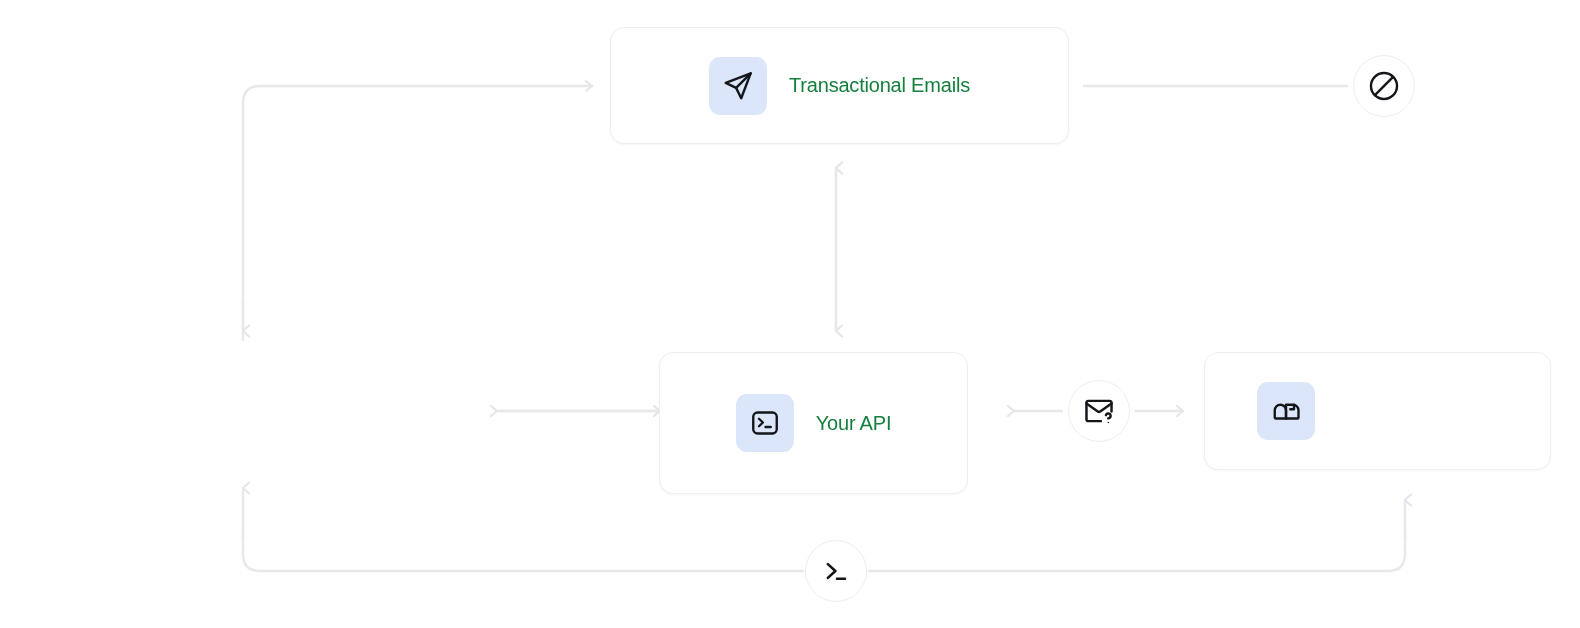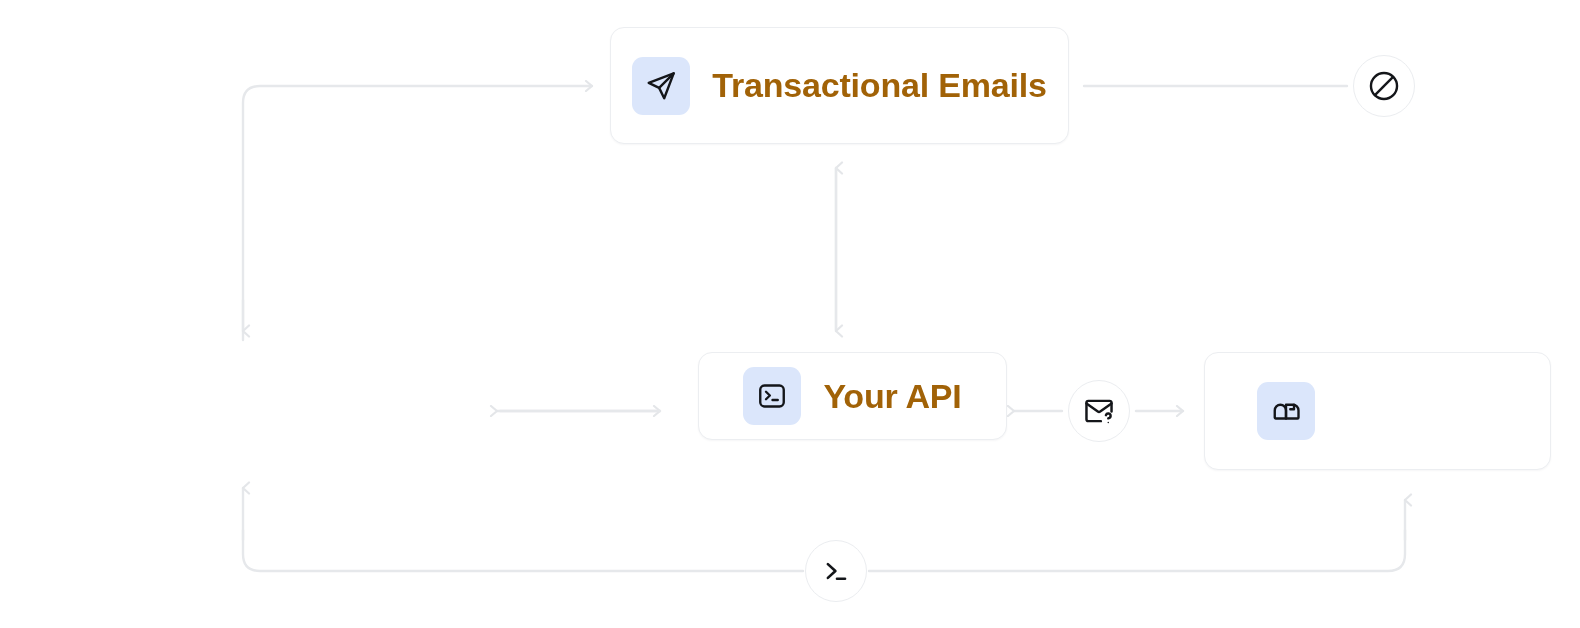--- a/index.html
+++ b/index.html
@@ -43,23 +43,23 @@
     width:58px;height:58px;
     border-radius:11px;
     background:#dbe6fb;
     display:flex;
     align-items:center;
     justify-content:center;
     flex:0 0 auto;
   }
   .icon-tile svg{display:block;}
   .node-label{
-    font-size:34px;
-    font-weight:700;
-    color:#a16207;
+    font-size:20px;
+    font-weight:400;
+    color:#15803d;
     letter-spacing:-.2px;
     white-space:nowrap;
   }
 
   
   .badge{
     position:absolute;
     box-sizing:border-box;
     width:62px;height:62px;
     border-radius:50%;
@@ -122,21 +122,21 @@
         <svg width="32" height="32" viewBox="0 0 24 24" fill="none" stroke="#14161a" stroke-width="1.8" stroke-linecap="round" stroke-linejoin="round">
           <path d="M21.5 2.5 L2.8 9.6 L10.6 13.4 L14.4 21.2 Z"></path>
           <path d="M21.5 2.5 L10.6 13.4"></path>
         </svg>
       </span>
       <span class="node-label">Transactional Emails</span>
     </div>
   </div>
 
 
-  <div class="node center-content" style="left:698px;top:352px;width:309px;height:88px;">
+  <div class="node center-content" style="left:659px;top:352px;width:309px;height:142px;">
     <div class="node-inner">
       <span class="icon-tile">
         <svg width="30" height="30" viewBox="0 0 24 24" fill="none" stroke="#14161a" stroke-width="1.9" stroke-linecap="round" stroke-linejoin="round">
           <rect x="2.6" y="3.6" width="18.8" height="16.8" rx="3.4"></rect>
           <path d="M7.2 8.6 L10.3 11.6 L7.2 14.6"></path>
           <path d="M12.4 15.2 L16.6 15.2"></path>
         </svg>
       </span>
       <span class="node-label">Your API</span>
     </div>

